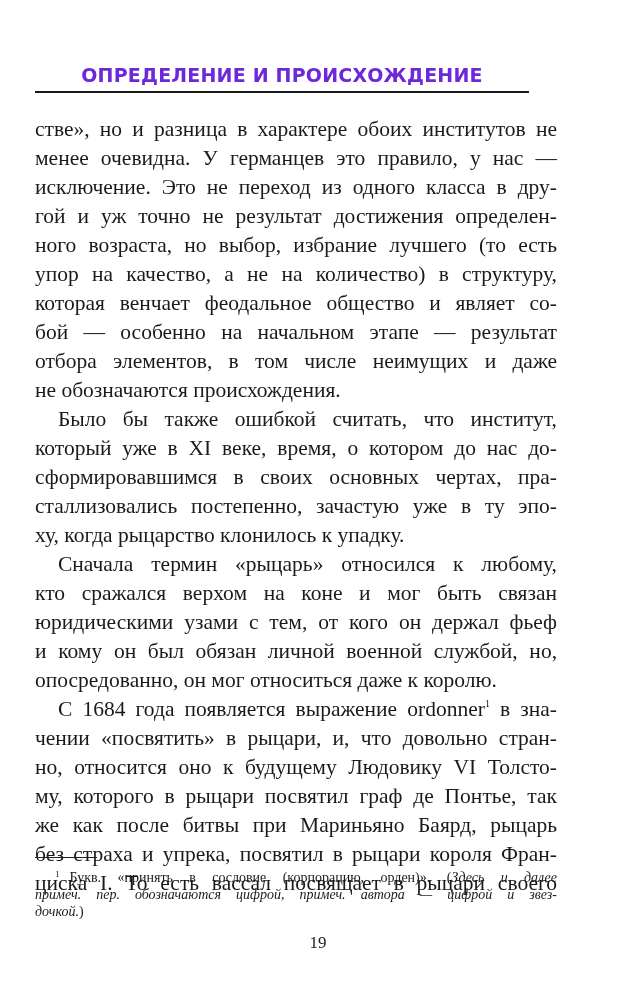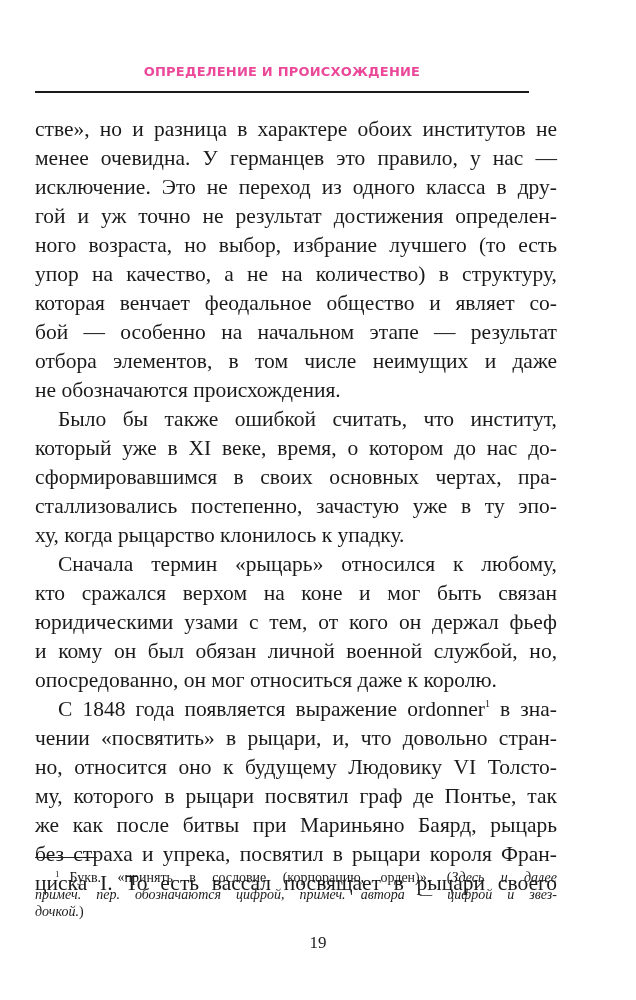--- a/index.html
+++ b/index.html
@@ -16,23 +16,23 @@
       color: #1a1a1a;
     }
     .running-head {
       position: absolute;
       left: 35px;
       width: 494px;
       top: 64px;
       text-align: center;
       font-family: "DejaVu Sans", "Liberation Sans", sans-serif;
       font-weight: bold;
-      font-size: 13px;
+      font-size: 19px;
       letter-spacing: 0.2px;
-      color: #ec4899;
+      color: #6d28d9;
     }
     .head-rule {
       position: absolute;
       left: 35px;
       top: 91px;
       width: 494px;
       height: 0;
       border-top: 2px solid #1a1a1a;
     }
     .body-text {
@@ -122,21 +122,21 @@
   <span class="line">сформировавшимся в своих основных чертах, пра-</span>
   <span class="line">сталлизовались постепенно, зачастую уже в ту эпо-</span>
   <span class="line last">ху, когда рыцарство клонилось к упадку.</span>
 
   <span class="line indent">Сначала термин «рыцарь» относился к любому,</span>
   <span class="line">кто сражался верхом на коне и мог быть связан</span>
   <span class="line">юридическими узами с тем, от кого он держал фьеф</span>
   <span class="line">и кому он был обязан личной военной службой, но,</span>
   <span class="line last">опосредованно, он мог относиться даже к королю.</span>
 
-  <span class="line indent"><span>С 1848 года появляется выражение ordonner</span><sup class="fn">1</sup><span> в зна-</span></span>
+  <span class="line indent"><span>С 1684 года появляется выражение ordonner</span><sup class="fn">1</sup><span> в зна-</span></span>
   <span class="line">чении «посвятить» в рыцари, и, что довольно стран-</span>
   <span class="line">но, относится оно к будущему Людовику VI Толсто-</span>
   <span class="line">му, которого в рыцари посвятил граф де Понтье, так</span>
   <span class="line">же как после битвы при Мариньяно Баярд, рыцарь</span>
   <span class="line">без страха и упрека, посвятил в рыцари короля Фран-</span>
   <span class="line">циска I. То есть вассал посвящает в рыцари своего</span>
 </div>
 
 <div class="footnote-rule"></div>
 

